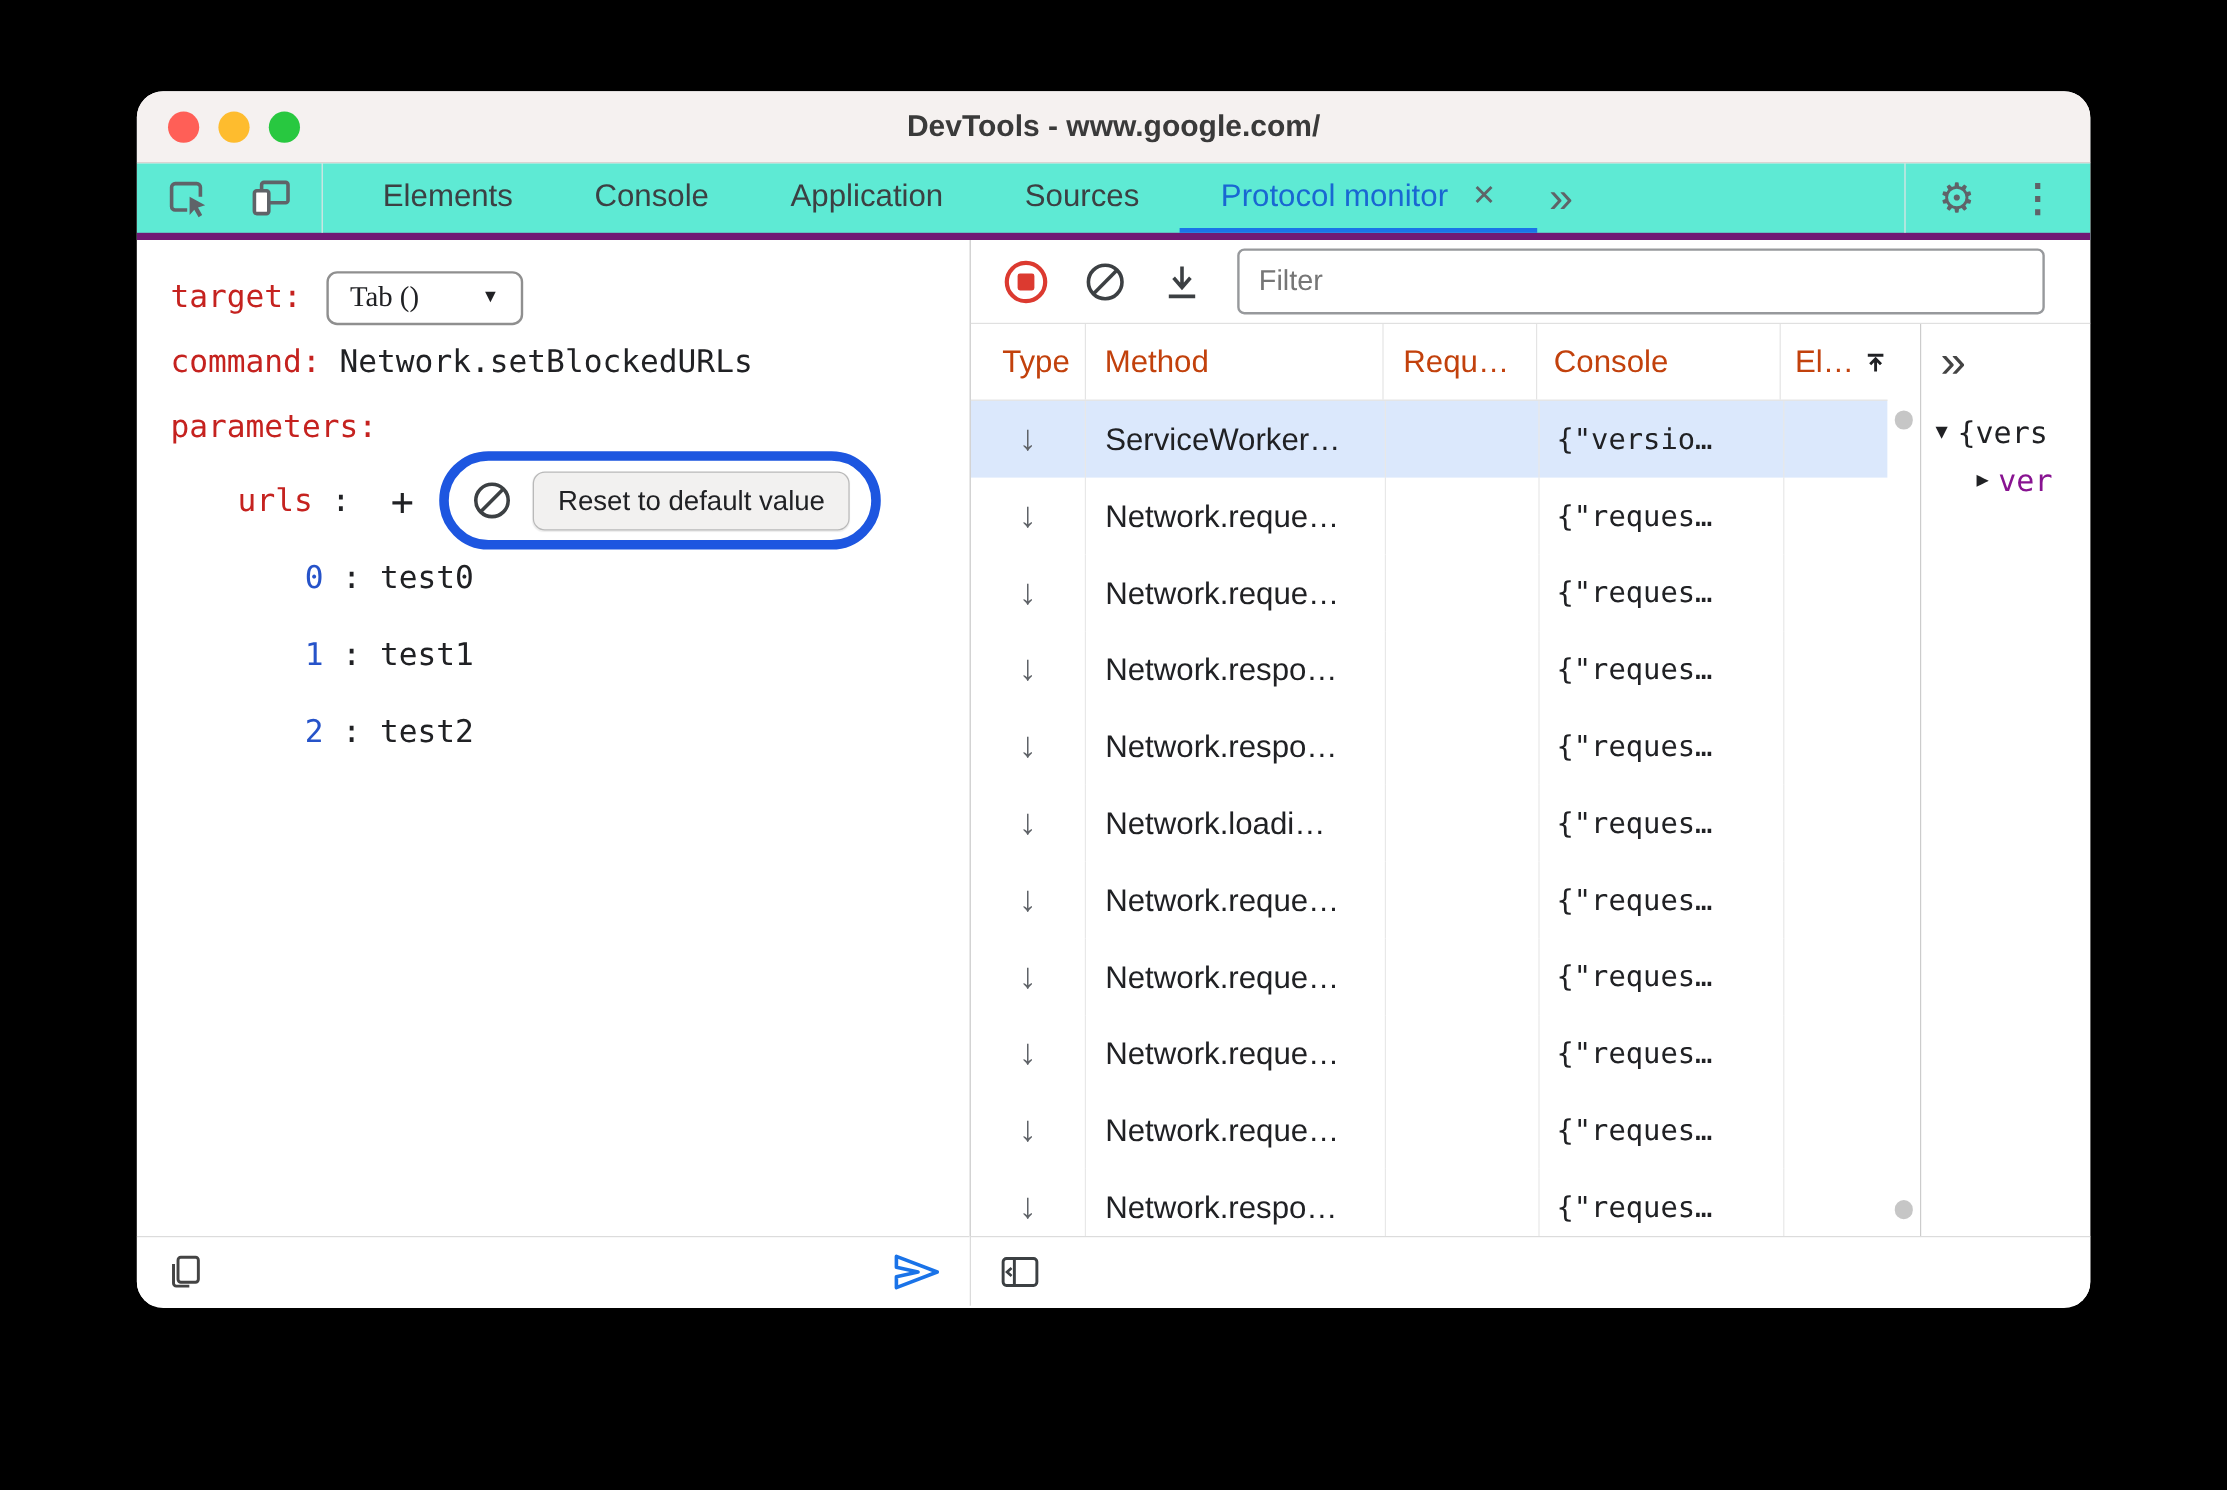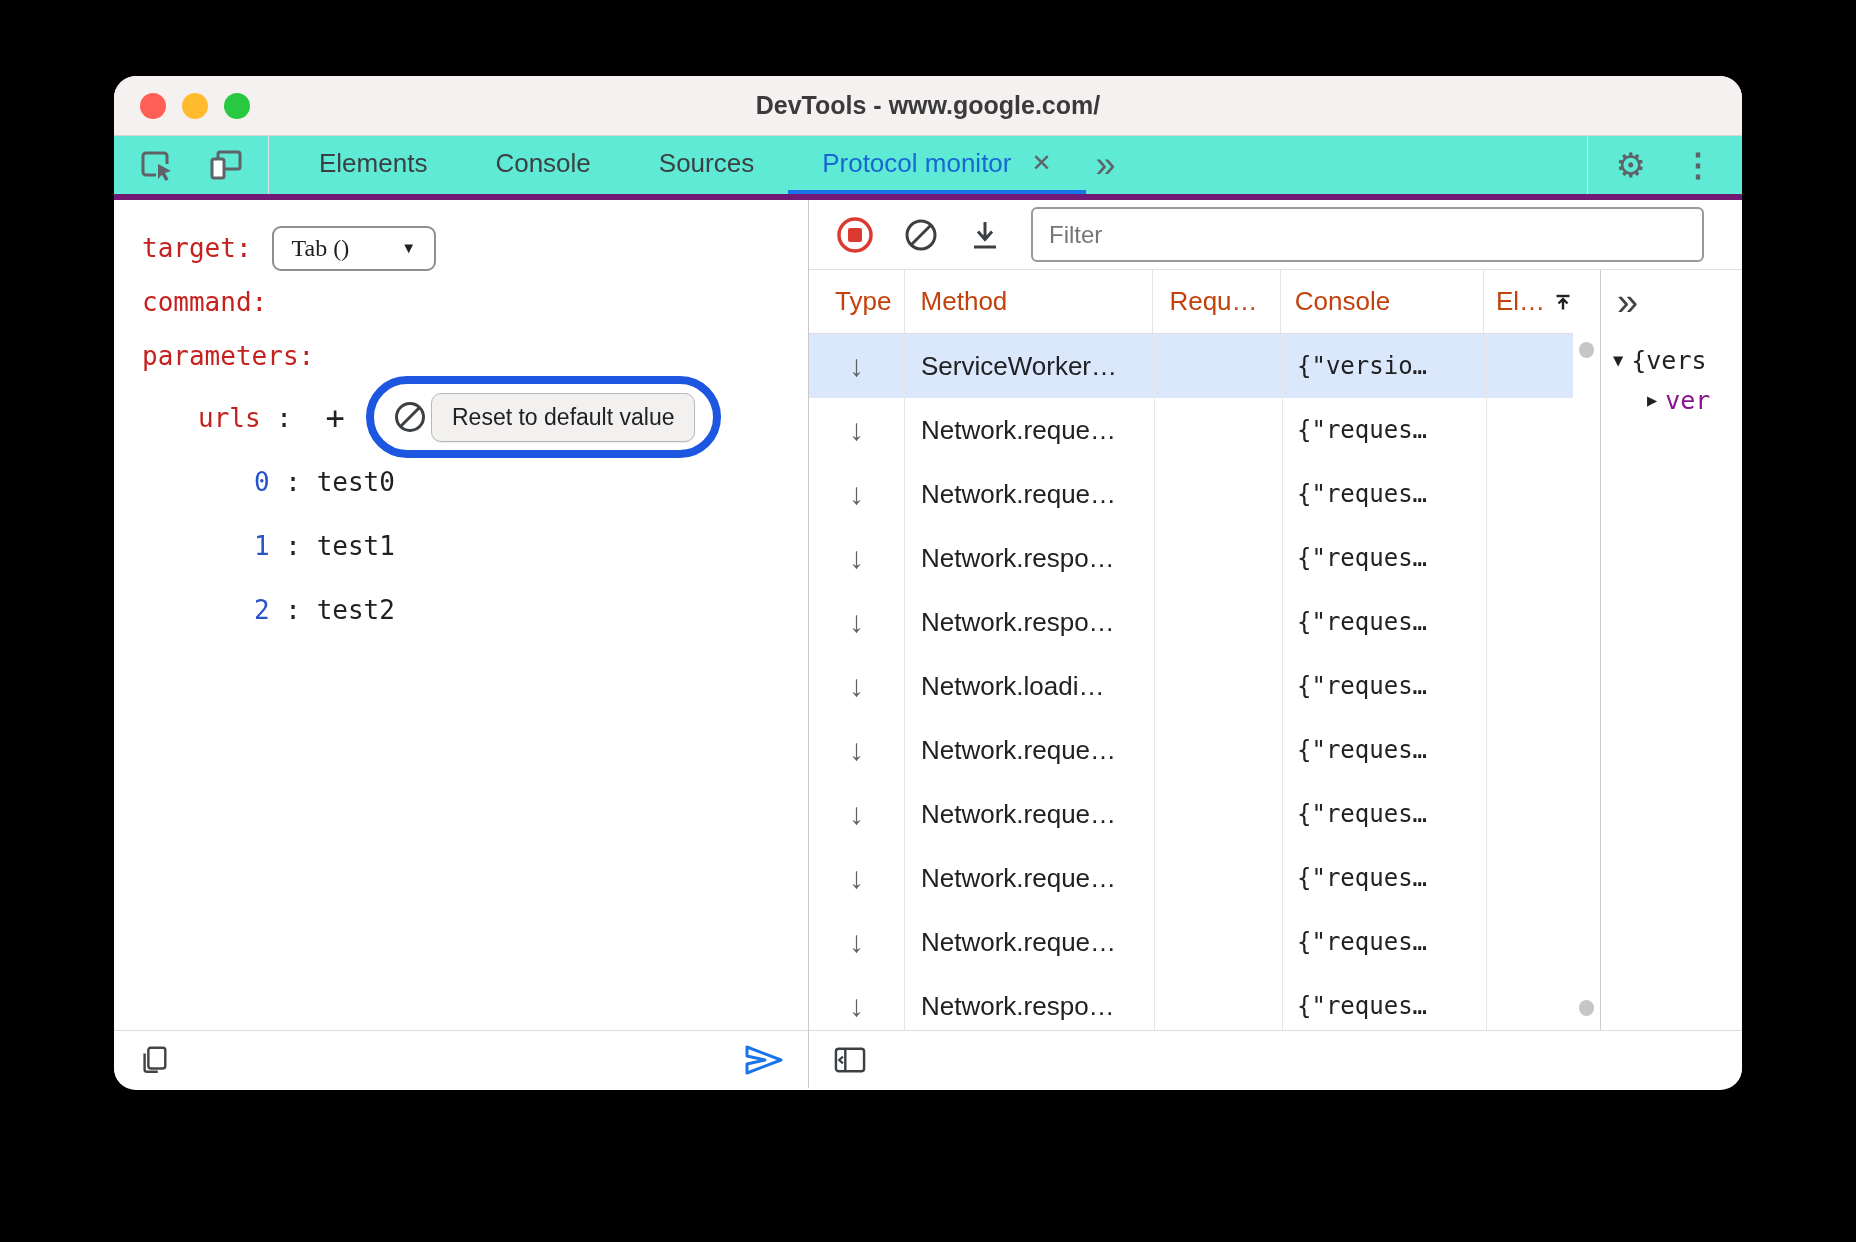--- a/index.html
+++ b/index.html
@@ -46,21 +46,21 @@
   .key { color:#c5221f; }
   .num { color:#2653c9; }
   .plus { font-size:32px; color:#202124; margin-left:18px; }
 
   .dropdown { margin-left:20px; display:flex; align-items:center; gap:52px;
               border:2px solid #8f8f8f; border-radius:9px; padding:7px 18px;
               font-family:Liberation Serif, serif; font-size:24px; color:#202124; }
   .dd-caret { font-size:15px; color:#202124; }
 
   .hl-oval { position:absolute; border:8px solid #1d56e0; border-radius:46px;
-             display:flex; align-items:center; gap:3px; padding:0 18px; background:transparent; }
+             display:flex; align-items:center; gap:16px; padding:0 18px; background:transparent; }
   .gray-btn { background:#f2f1f0; border:1px solid #b9b9b9; border-radius:10px;
               padding:10px 20px; font-size:23px; color:#202124;
               font-family:"Liberation Sans", sans-serif; white-space:nowrap;
               box-shadow:0 1px 1px rgba(0,0,0,.08); }
 
   .panel-footer { height:58px; border-top:1px solid #dcdcdc; display:flex;
                   align-items:center; padding:0 24px; background:#fff; }
 
   
   .monitor-panel { flex:1; display:flex; flex-direction:column; min-width:0; }
@@ -134,20 +134,23 @@
       </div>
     </div>
     <div class="tabs">
       <div class="tab">
           <span>Elements</span>
         </div>
       <div class="tab">
           <span>Console</span>
         </div>
       <div class="tab">
+          <span>Application</span>
+        </div>
+      <div class="tab">
           <span>Sources</span>
         </div>
       <div class="tab active">
         <span>Protocol monitor</span>
         <span class="tab-close">✕</span>
       </div>
       <div class="more-tabs">»</div>
     </div>
     <div class="right-controls">
       <div class="gear">⚙</div>
@@ -164,20 +167,21 @@
           <span class="key">target:</span>
           <div class="dropdown">
             <span>Tab ()</span>
             <span class="dd-caret">▼</span>
           </div>
         </div>
 
         <div class="ed-line" style="left:28px; top:76px;">
           <span class="key">command:</span>
           <span>&nbsp;</span>
+          <span>Network.setBlockedURLs</span>
         </div>
 
         <div class="ed-line" style="left:28px; top:130px;">
           <span class="key">parameters:</span>
         </div>
 
         <div class="ed-line" style="left:84px; top:192px;">
           <span class="key">urls</span>
           <span> : </span>
           <span class="plus">+</span>

